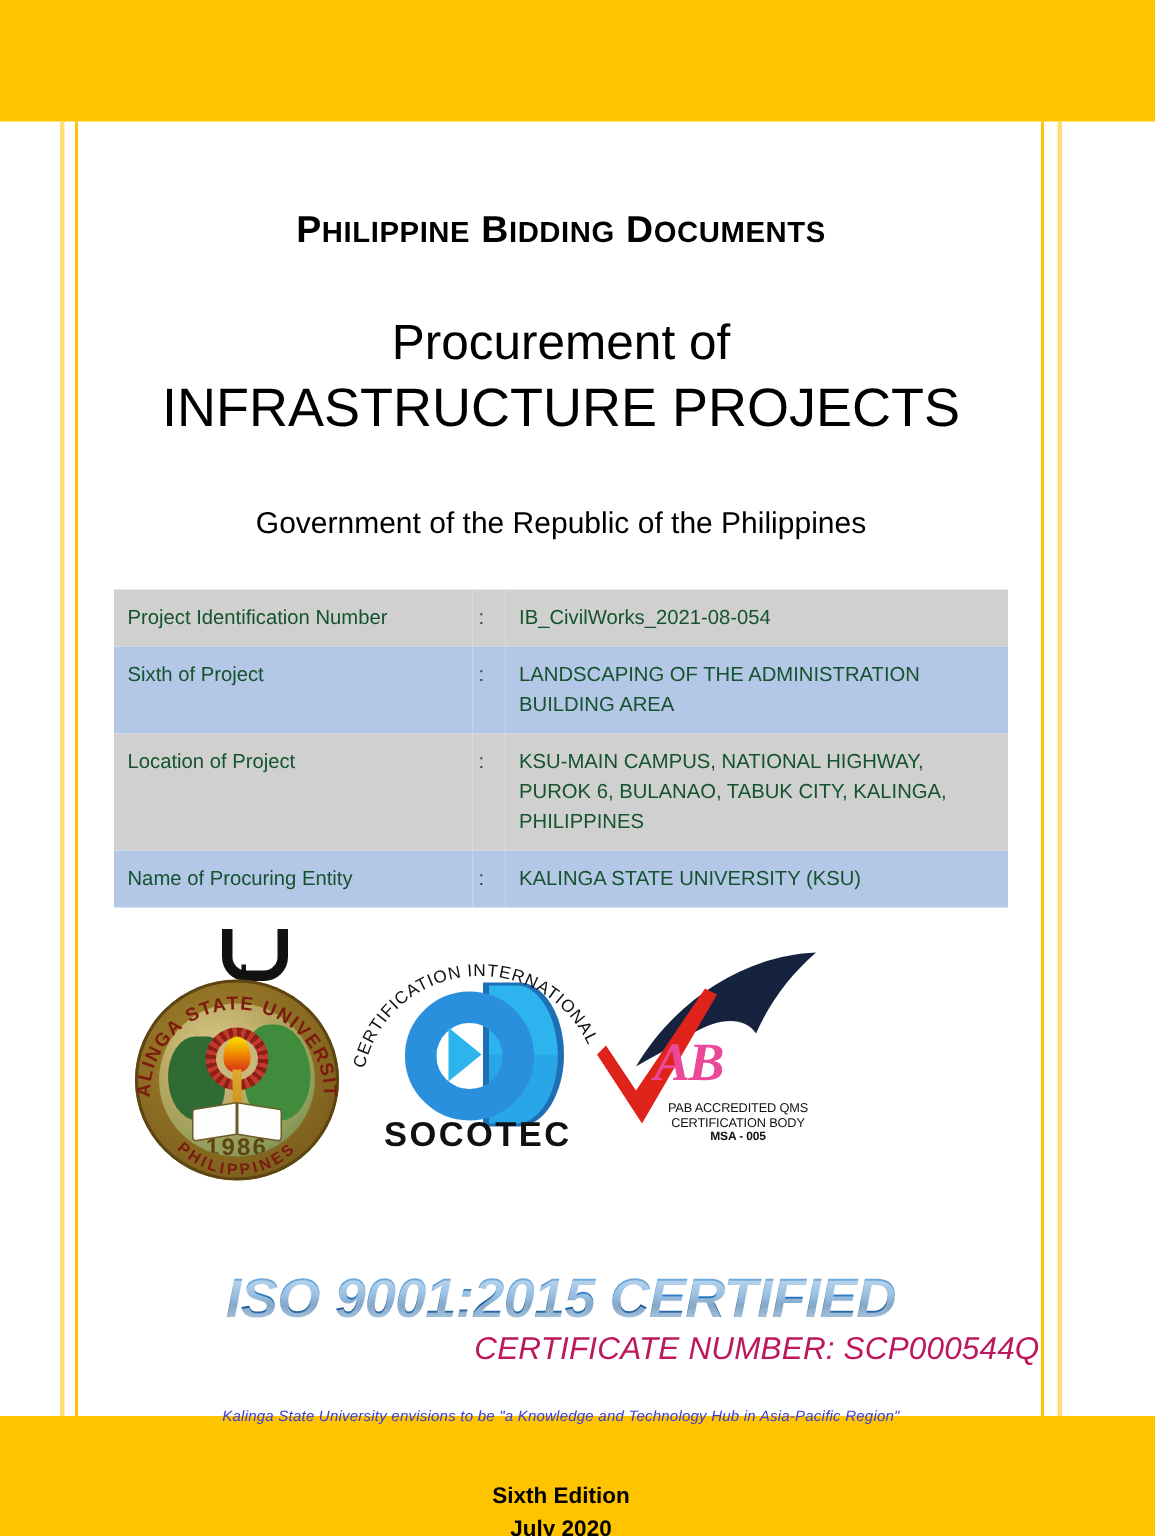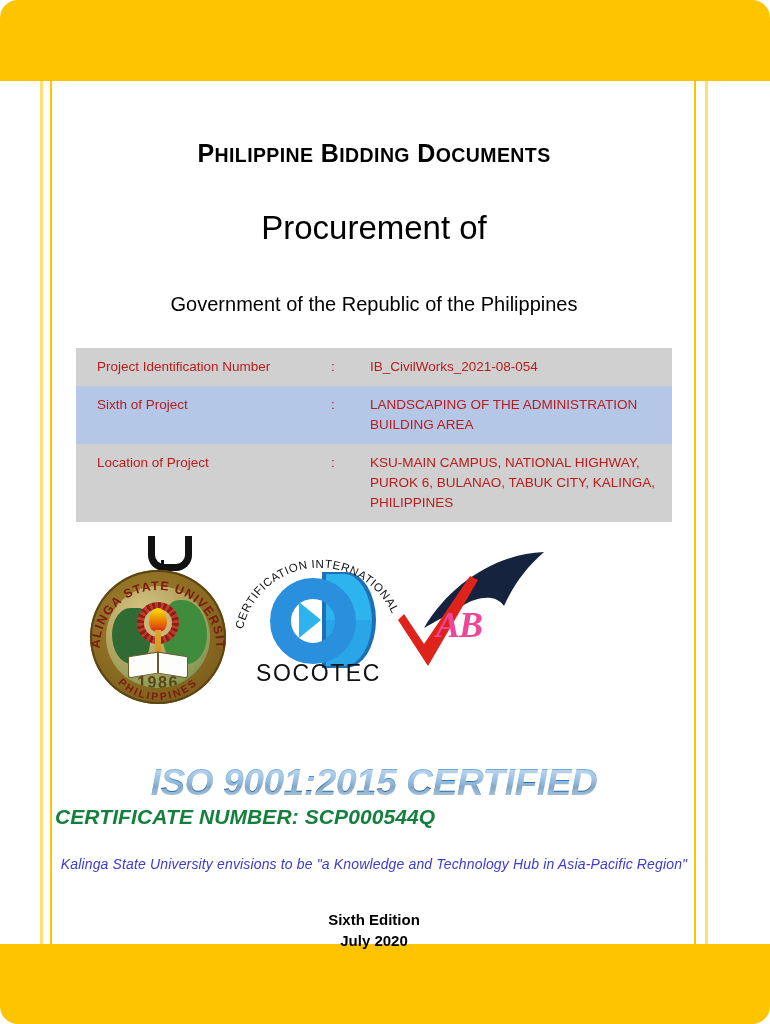--- a/index.html
+++ b/index.html
@@ -10,21 +10,20 @@
   }
   body {
     font-family: "Liberation Sans", sans-serif;
   }
   .page {
     position: relative;
     width: 770px;
     height: 1024px;
     background: #ffffff;
     overflow: hidden;
-    border-radius: 18px;
   }
 
   
   .band-top {
     position: absolute;
     left: 0; top: 0;
     width: 770px; height: 81px;
     background: #ffc400;
   }
   .band-bottom {
@@ -85,22 +84,22 @@
 
   
   .info-table {
     margin: 32px auto 0 auto;
     width: 596px;
     border-collapse: collapse;
     table-layout: fixed;
   }
   .info-table td {
     font-size: 13.5px;
-    color: #b91c1c;
-    padding: 9px 8px 9px 21px;
+    color: #14532d;
+    padding: 9px 8px 9px 9px;
     vertical-align: top;
     line-height: 1.48;
   }
   .info-table tr.gray td { background: #d0d0d0; }
   .info-table tr.blue td { background: #b4c7e7; }
   td.k { width: 222px; }
   td.c { width: 16px; text-align: left; padding-left: 4px; padding-right: 2px; }
   td.v { }
 
   
@@ -209,21 +208,21 @@
   }
   .soc-notch {
     position: absolute; left: 73px; top: 58px; width: 0; height: 0;
     border-top: 18px solid transparent;
     border-bottom: 18px solid transparent;
     border-left: 22px solid #2db4ef;
   }
   .soc-word {
     position: absolute; left: 0; top: 116px; width: 185px;
     text-align: center;
-    font-size: 23px; font-weight: normal; letter-spacing: 1.6px; color: #111;
+    font-size: 23px; font-weight: bold; letter-spacing: 1.6px; color: #111;
   }
   .soc-arc { position: absolute; left: 0px; top: 0px; width: 185px; height: 130px; }
   .soc-arc text {
     font-family: "Liberation Sans", sans-serif;
     font-size: 11.5px; fill: #111; letter-spacing: 0.6px;
   }
 
   
   .pab { position: absolute; left: 318px; top: 14px; width: 160px; height: 140px; }
   .pab-swoosh { position: absolute; left: 28px; top: 0px; width: 130px; height: 84px; }
@@ -249,31 +248,31 @@
     font-style: italic;
     letter-spacing: -0.4px;
     margin-top: -2px;
     background: linear-gradient(180deg,#9fc9ea 0%,#2e7dc2 45%,#0b4f90 60%,#7fb4de 100%);
     -webkit-background-clip: text;
     background-clip: text;
     color: transparent;
     text-shadow: 0 1px 0 rgba(255,255,255,0.5);
   }
   .cert-line {
-    text-align: left;
+    text-align: right;
     font-size: 21px;
-    font-weight: bold;
+    font-weight: normal;
     font-style: italic;
-    color: #15803d;
+    color: #be185d;
     margin-top: 1px;
     letter-spacing: 0.1px;
   }
   .vision-line {
     text-align: center;
-    font-size: 14px;
+    font-size: 10px;
     font-style: italic;
     color: #3b3bd6;
     margin-top: 27px;
     letter-spacing: 0.15px;
   }
 
   .edition {
     text-align: center;
     font-size: 15px;
     font-weight: bold;
@@ -294,39 +293,45 @@
   <div class="rule rule-right-inner"></div>
   <div class="rule rule-right-outer"></div>
 
   <div class="content">
 
     <div class="title-main">
       <span>P<span class="sc">HILIPPINE</span> B<span class="sc">IDDING</span> D<span class="sc">OCUMENTS</span></span>
     </div>
 
     <div class="title-sub1">Procurement of</div>
+    <div class="title-sub2">INFRASTRUCTURE PROJECTS</div>
 
     <div class="title-gov">Government of the Republic of the Philippines</div>
 
     <table class="info-table">
       <tbody>
         <tr class="gray">
           <td class="k">Project Identification Number</td>
           <td class="c">:</td>
           <td class="v">IB_CivilWorks_2021-08-054</td>
         </tr>
         <tr class="blue">
           <td class="k">Sixth of Project</td>
           <td class="c">:</td>
           <td class="v">LANDSCAPING OF THE ADMINISTRATION BUILDING AREA</td>
         </tr>
         <tr class="gray">
           <td class="k">Location of Project</td>
           <td class="c">:</td>
           <td class="v">KSU-MAIN CAMPUS, NATIONAL HIGHWAY, PUROK 6, BULANAO, TABUK CITY, KALINGA, PHILIPPINES</td>
+        </tr>
+        <tr class="blue">
+          <td class="k">Name of Procuring Entity</td>
+          <td class="c">:</td>
+          <td class="v">KALINGA STATE UNIVERSITY (KSU)</td>
         </tr>
       </tbody>
     </table>
 
     <div class="logo-zone">
 
       <div class="ksu-seal">
         <div class="ksu-hook"></div>
         <div class="ksu-hook-stem"></div>
         <div class="ksu-ring">
@@ -371,20 +376,25 @@
       </div>
 
       <div class="pab">
         <svg class="pab-swoosh" viewBox="0 0 130 84">
           <path d="M2,78 C28,34 74,4 122,2 C104,18 92,34 82,56 C74,44 56,46 40,56 C28,64 12,72 2,78 Z" fill="#16233f"></path>
         </svg>
         <svg class="pab-check" viewBox="0 0 86 96">
           <path d="M4,46 L10,40 L30,70 L76,2 L84,6 L34,92 Z" fill="#e0231a"></path>
         </svg>
         <div class="pab-letters">AB</div>
+        <div class="pab-caption">
+          <div>PAB ACCREDITED QMS</div>
+          <div>CERTIFICATION BODY</div>
+          <div class="msa">MSA - 005</div>
+        </div>
       </div>
 
     </div>
 
     <div class="iso-line">ISO 9001:2015 CERTIFIED</div>
     <div class="cert-line">CERTIFICATE NUMBER: SCP000544Q</div>
     <div class="vision-line">Kalinga State University envisions to be "a Knowledge and Technology Hub in Asia-Pacific Region"</div>
 
     <div class="edition">
       <div>Sixth Edition</div>

